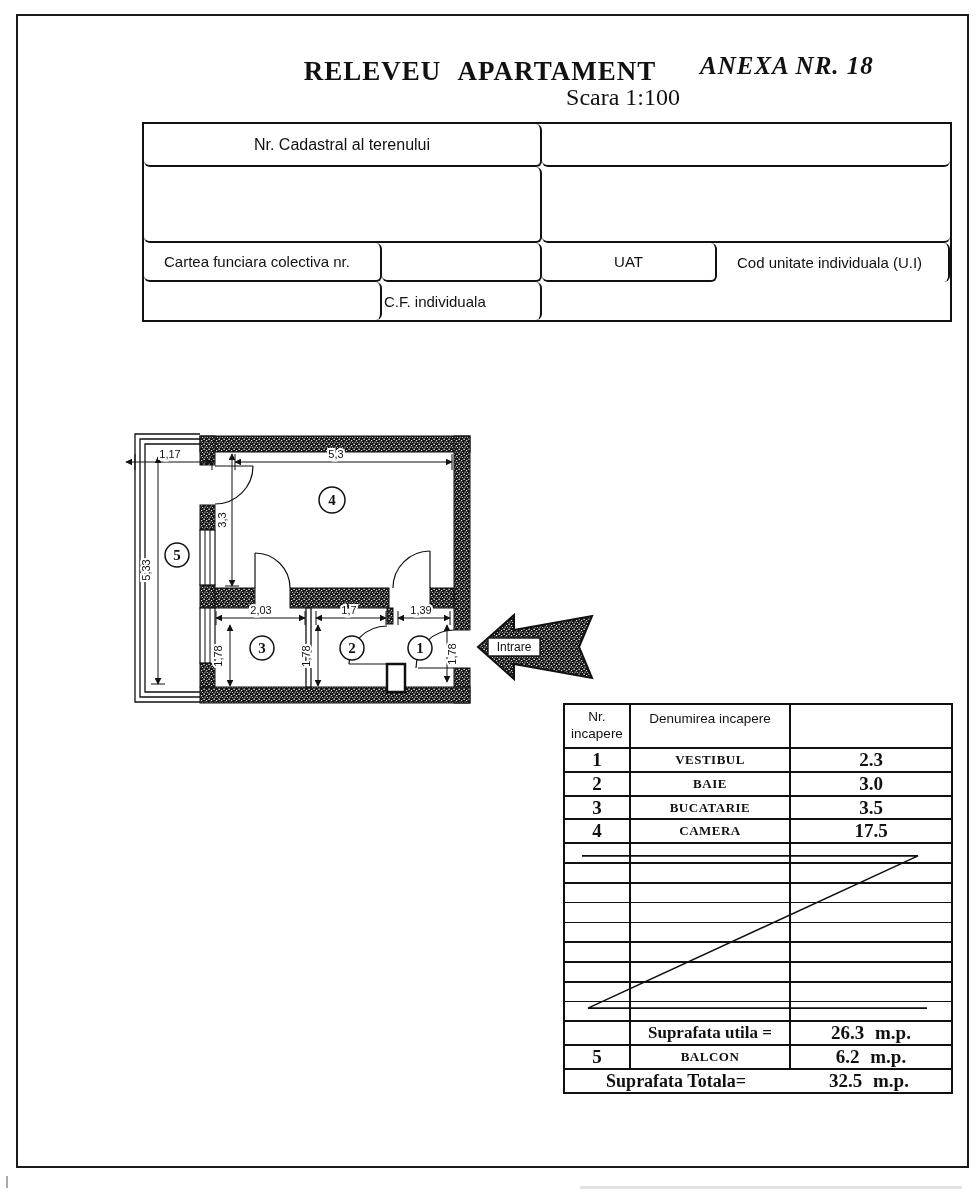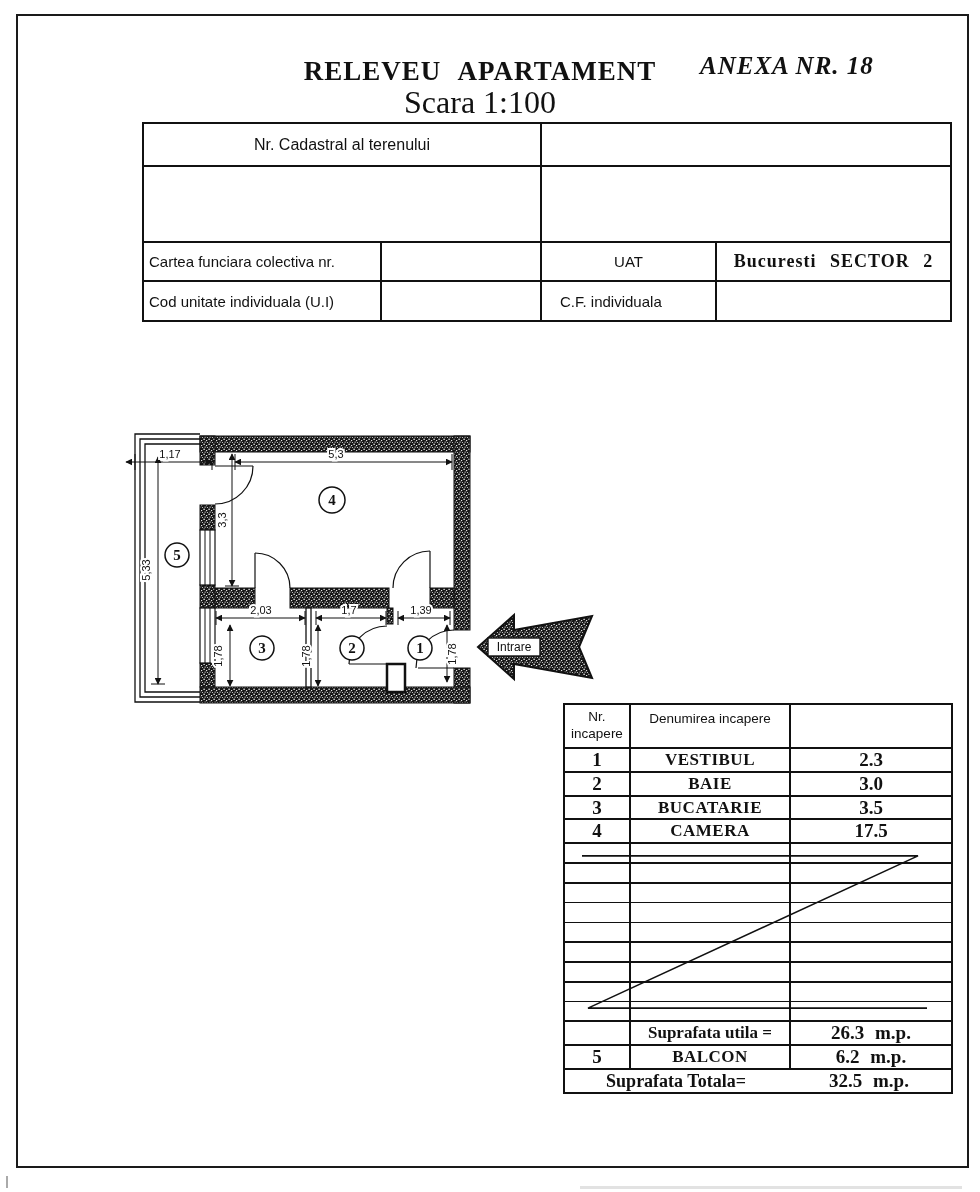--- a/index.html
+++ b/index.html
@@ -2,30 +2,30 @@
 <html><head>
 <meta charset="utf-8">
 <style>
   html,body{margin:0;padding:0;background:#fff;}
   body{width:980px;height:1192px;position:relative;font-family:"Liberation Sans",sans-serif;color:#111;}
   .abs{position:absolute;}
   
   .page-frame{left:16px;top:14px;width:949px;height:1150px;border:2px solid #1a1a1a;}
   
   .title{left:280px;top:56px;width:400px;text-align:center;font-family:"Liberation Serif",serif;font-weight:bold;font-size:27px;letter-spacing:1px;word-spacing:10px;}
-  .subtitle{left:280px;top:84px;width:400px;text-align:center;font-family:"Liberation Serif",serif;font-size:32px;}
+  .subtitle{left:280px;top:84px;width:400px;text-align:right;font-family:"Liberation Serif",serif;font-size:24px;}
   .annex{left:700px;top:52px;width:240px;font-family:"Liberation Serif",serif;font-weight:bold;font-size:25px;letter-spacing:1px;font-style:italic;}
   
   .form-table{left:142px;top:122px;width:810px;height:200px;border:2px solid #111;box-sizing:border-box;display:grid;
     grid-template-columns:238px 160px 175px 233px;grid-template-rows:43px 76px 39px 38px;}
-  .cell{box-sizing:border-box;display:flex;align-items:center;font-size:15px;}
+  .cell{box-sizing:border-box;display:flex;align-items:center;font-size:15px;border-radius:6px;}
   .br{border-right:2px solid #111;}
   .bb{border-bottom:2px solid #111;}
   .c-center{justify-content:center;text-align:center;}
-  .c-pad{padding-left:5px;}
+  .c-pad{padding-left:20px;}
   .span2{grid-column:span 2;}
   .uat-val{font-family:"Liberation Serif",serif;font-weight:bold;font-size:18px;letter-spacing:1px;word-spacing:8px;}
   .f16{font-size:16px;}
   
   .plan-svg{left:118px;top:418px;}
   .dim-label{font-family:"Liberation Sans",sans-serif;font-size:11px;fill:#111;paint-order:stroke;stroke:#fff;stroke-width:4px;}
   .room-num{font-family:"Liberation Serif",serif;font-size:15px;font-weight:bold;fill:#111;}
   .thin{stroke:#111;stroke-width:1.3;fill:none;}
   .wall{fill:url(#stipple);stroke:#111;stroke-width:1;}
   .arc{stroke:#111;stroke-width:1.2;fill:none;}
@@ -34,21 +34,21 @@
   
   .areas-table{left:563px;top:703px;width:390px;border:2px solid #111;box-sizing:border-box;background:#fff;}
   .t-row{display:flex;box-sizing:border-box;border-bottom:2px solid #111;}
   .t-row:last-child{border-bottom:none;}
   .tc{box-sizing:border-box;display:flex;align-items:center;justify-content:center;text-align:center;}
   .tc1{width:66px;border-right:2px solid #111;}
   .tc2{width:160px;border-right:2px solid #111;}
   .tc3{flex:1;}
   .hdr{font-size:13.5px;line-height:1.25;}
   .serif{font-family:"Liberation Serif",serif;}
-  .rname{font-size:17px;font-weight:bold;letter-spacing:.5px;}
+  .rname{font-size:13px;font-weight:bold;letter-spacing:.5px;}
   .rnum{font-size:19px;font-weight:bold;}
   .rval{font-size:19px;font-weight:bold;word-spacing:6px;}
   .blank-sect{height:178px;position:relative;background:repeating-linear-gradient(to bottom,transparent 0 18.3px,#111 18.3px 19.8px);}
   .blank-col{position:absolute;top:0;bottom:0;width:2px;background:#111;}
   .zline{position:absolute;left:0;top:0;width:100%;height:100%;}
   .tot-label{width:222px;display:flex;align-items:center;justify-content:center;font-weight:bold;font-size:18px;}
   
   .artifact1{left:580px;top:1186px;width:382px;height:3px;background:#e2e2e2;}
   .artifact2{left:6px;top:1176px;width:2px;height:12px;background:#aaa;}
 </style>
@@ -64,25 +64,24 @@
 <div class="abs form-table">
   <div class="cell span2 br bb c-center f16">Nr. Cadastral al terenului</div>
   <div class="cell span2 bb"></div>
 
   <div class="cell span2 br bb"></div>
   <div class="cell span2 bb"></div>
 
   <div class="cell br bb c-pad">Cartea funciara colectiva nr.</div>
   <div class="cell br bb"></div>
   <div class="cell br bb c-center">UAT</div>
-  <div class="cell bb c-center uat-val">Bucuresti SECTOR 2</div>
 
   <div class="cell br c-pad">Cod unitate individuala (U.I)</div>
   <div class="cell br"></div>
-  <div class="cell br c-pad" style="padding-left:18px;">C.F. individuala</div>
+  <div class="cell br c-pad" style="padding-left:2px;">C.F. individuala</div>
   <div class="cell"></div>
 </div>
 
 <svg class="abs plan-svg" width="490" height="300" viewBox="0 0 490 300">
   <defs>
     <pattern id="stipple" width="5" height="5" patternUnits="userSpaceOnUse">
       <rect width="5" height="5" fill="#161616"></rect>
       <circle cx="1.1" cy="1.2" r="0.8" fill="#fff"></circle>
       <circle cx="3.6" cy="2.6" r="0.7" fill="#fff"></circle>
       <circle cx="2.1" cy="4.1" r="0.6" fill="#fff"></circle>

